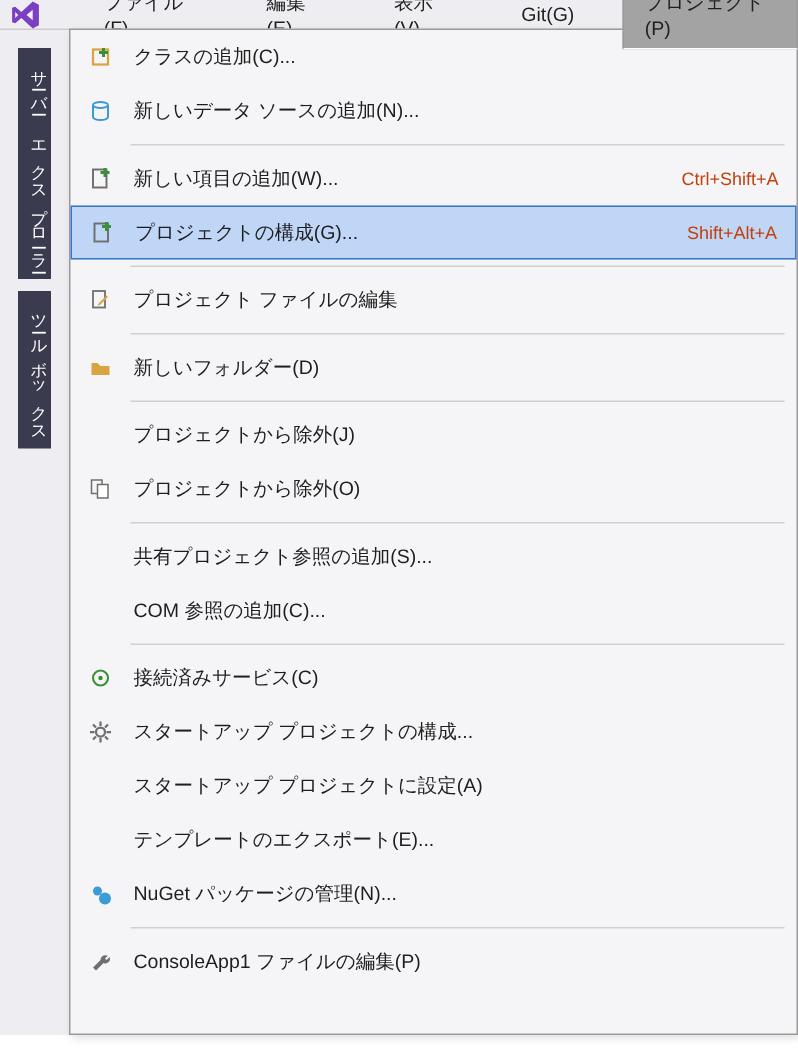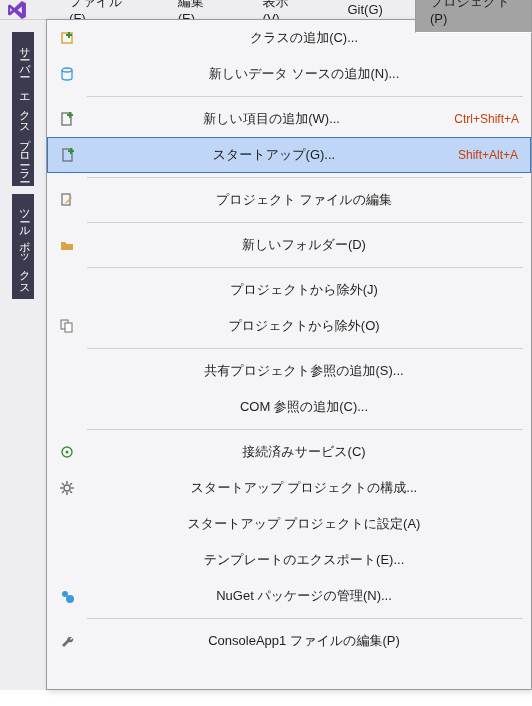--- a/index.html
+++ b/index.html
@@ -74,21 +74,20 @@
     border: 1px solid #9a9a9a;
     margin-top: -1px;
     width: 485px;
     box-shadow: 2px 2px 6px rgba(0,0,0,0.15);
   }
   .dd-item {
     display: flex;
     align-items: center;
     height: 36px;
     padding: 0 12px 0 6px;
-    text-align: center;
   }
   .dd-item.selected {
     background: #c0d6f7;
     border: 1px solid #3a76c4;
   }
   .dd-icon {
     width: 28px;
     display: flex;
     justify-content: center;
     align-items: center;
@@ -168,21 +167,21 @@
         <span class="dd-shortcut">Ctrl+Shift+A</span>
       </div>
       <div class="dd-item selected">
         <span class="dd-icon">
           <svg width="16" height="16">
             <rect x="3" y="2" width="9" height="12" fill="none" stroke="#6f6f6f" stroke-width="1.3"></rect>
             <line x1="11" y1="1" x2="11" y2="7" stroke="#3a8f3a" stroke-width="2"></line>
             <line x1="8" y1="4" x2="14" y2="4" stroke="#3a8f3a" stroke-width="2"></line>
           </svg>
         </span>
-        <span class="dd-label">スタートアップ(G)...</span>
+        <span class="dd-label">プロジェクトの構成(G)...</span>
         <span class="dd-shortcut">Shift+Alt+A</span>
       </div>
       <div class="dd-sep"></div>
       <div class="dd-item">
         <span class="dd-icon">
           <svg width="16" height="16">
             <rect x="3" y="2" width="8" height="11" fill="none" stroke="#6f6f6f" stroke-width="1.2"></rect>
             <path d="M13 6l-5 5-2 1 1-2 5-5 1 1z" fill="#d9a441"></path>
           </svg>
         </span>

